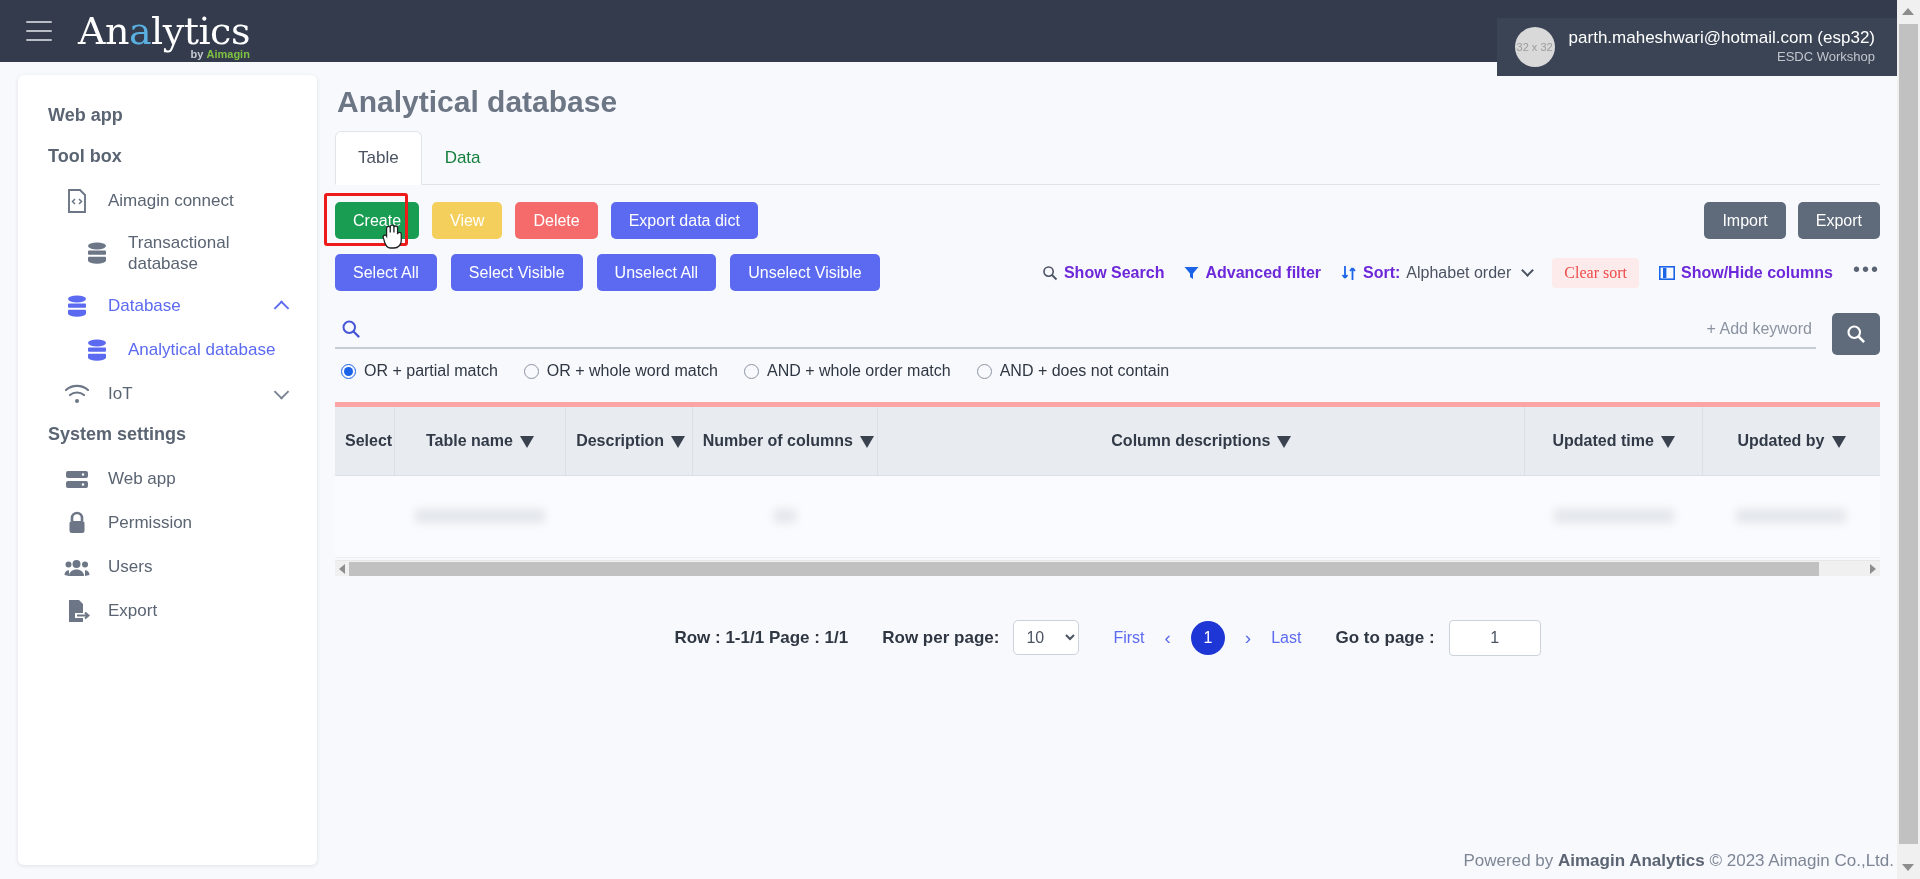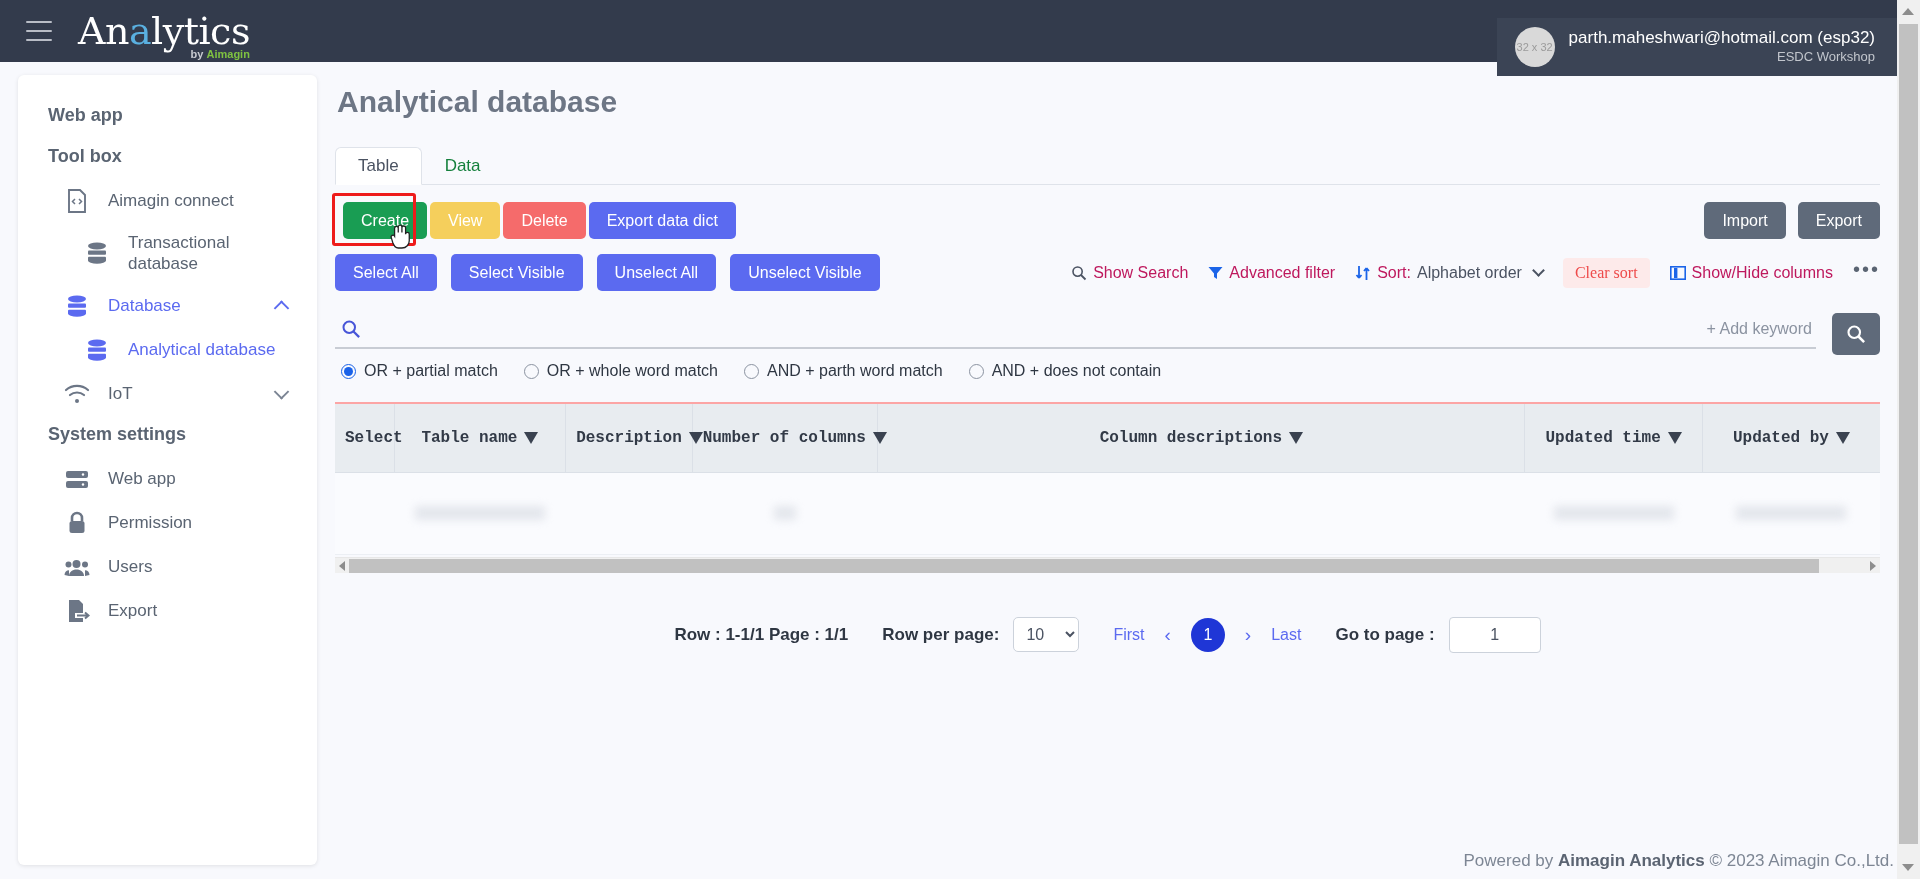--- a/index.html
+++ b/index.html
@@ -78,27 +78,27 @@
   
   .main {
     position: absolute; left: 335px; top: 75px; width: 1545px; height: 770px;
   }
   .page-title {
     font-size: 30px; font-weight: bold; color: #6d7685;
     margin: 10px 0 26px 2px;
   }
   .tabs { display: flex; align-items: flex-end; border-bottom: 1px solid #dfe3ea; height: 40px; }
   .tab {
-    padding: 8px 22px; font-size: 17px; color: #4b5362; cursor: pointer;
+    padding: 16px 22px; font-size: 17px; color: #4b5362; cursor: pointer;
     border: 1px solid #dfe3ea; border-bottom: 1px solid #fff;
     border-radius: 6px 6px 0 0; background:#fff; position: relative; top: 1px;
   }
   .tab.inactive { border-color: transparent; background: transparent; color: #15803d; }
 
-  .btn-row { display: flex; align-items: center; gap: 3px; margin-top: 17px; position: relative; margin-left: 8px; }
+  .btn-row { display: flex; align-items: center; gap: 13px; margin-top: 17px; position: relative; }
   .btn {
     border: none; border-radius: 5px; color: #fff; font-size: 16px;
     padding: 9px 18px; cursor: pointer; font-family: inherit; line-height: 1.2;
   }
   .btn.green { background: #199d53; }
   .btn.yellow { background: #f5cf5c; }
   .btn.red { background: #f56b6b; }
   .btn.blue { background: #5b6af0; }
   .btn.gray { background: #5f6a7a; }
 
@@ -107,21 +107,21 @@
     border: 3px solid #ee1b1b; border-radius: 3px; pointer-events: none;
   }
   .cursor { position: absolute; left: 47px; top: 22px; width: 22px; height: 26px; }
 
   .topright { position: absolute; right: 0; top: 0; display: flex; gap: 12px; }
 
   .row2 { display: flex; align-items: center; margin-top: 15px; }
   .sel-btns { display: flex; gap: 14px; }
   .tools { margin-left: auto; display: flex; align-items: center; gap: 20px; font-size: 16px; color: #4b5362; }
   .tool { display: flex; align-items: center; gap: 6px; cursor: pointer; white-space: nowrap; }
-  .tool .lbl { color: #be185d; }
+  .tool .lbl { color: #6d28d9; font-weight: bold; }
   .tool .val { color: #4b5362; }
   .clear-sort {
     background: #fdeaea; color: #ee4b4b; padding: 6px 12px; border-radius: 4px; cursor: pointer; font-family: Liberation Serif, serif;
   }
   .dots { color:#5a6472; font-size: 20px; letter-spacing: 2px; cursor: pointer; padding-bottom:6px;}
 
   
   .search-wrap { margin-top: 22px; display: flex; align-items: flex-start; }
   .search-left { flex: 1; }
   .search-line { display: flex; align-items: center; gap: 14px; border-bottom: 2px solid #c8ccd4; padding: 6px 4px 8px 6px; }
@@ -134,21 +134,21 @@
   .radio { display: flex; align-items: center; gap: 8px; font-size: 16px; color: #2f3743; cursor: pointer; }
   .rdot { width: 15px; height: 15px; border-radius: 50%; border: 1.5px solid #8b93a1; display:flex; align-items:center; justify-content:center; }
   .rdot.on { border-color: #1a62e8; }
   .rdot.on::after { content:""; width: 9px; height: 9px; border-radius: 50%; background: #1a62e8; }
   .search-go {
     width: 48px; height: 42px; background: #5f6a7a; border-radius: 5px;
     display:flex; align-items:center; justify-content:center; cursor:pointer; margin-left: 16px;
   }
 
   
-  .table-area { margin-top: 22px; border-top: 2px solid #fca5a5; font-family: Liberation Mono, monospace; }
+  .table-area { margin-top: 22px; border-top: 5px solid #fca5a5; }
   table { width: 100%; border-collapse: collapse; table-layout: fixed; }
   thead th {
     background: #e8ecf0; color: #323a47; font-size: 16px; font-weight: bold;
     height: 68px; vertical-align: middle; border-right: 1px solid #dbe0e7;
     border-bottom: 1px solid #dbe0e7; padding: 0 10px; text-align: center;
     white-space: nowrap;
   }
   thead th:last-child { border-right: none; }
   .fil { display:inline-block; width:0; height:0; border-left:7px solid transparent; border-right:7px solid transparent; border-top:12px solid #3a4250; vertical-align: -2px; margin-left: 7px; }
   tbody td { height: 82px; background: #fafbfe; border-bottom: 1px solid #eceff4; }
@@ -394,21 +394,21 @@
         <label class="radio">
           <span class="rdot on"></span>
           <span>OR + partial match</span>
         </label>
         <label class="radio">
           <span class="rdot"></span>
           <span>OR + whole word match</span>
         </label>
         <label class="radio">
           <span class="rdot"></span>
-          <span>AND + parth word match</span>
+          <span>AND + whole order match</span>
         </label>
         <label class="radio">
           <span class="rdot"></span>
           <span>AND + does not contain</span>
         </label>
       </div>
     </div>
     <div class="search-go">
       <svg width="20" height="20" viewBox="0 0 16 16">
           <circle cx="6.6" cy="6.6" r="4.6" fill="none" stroke="#ffffff" stroke-width="1.7"></circle>

